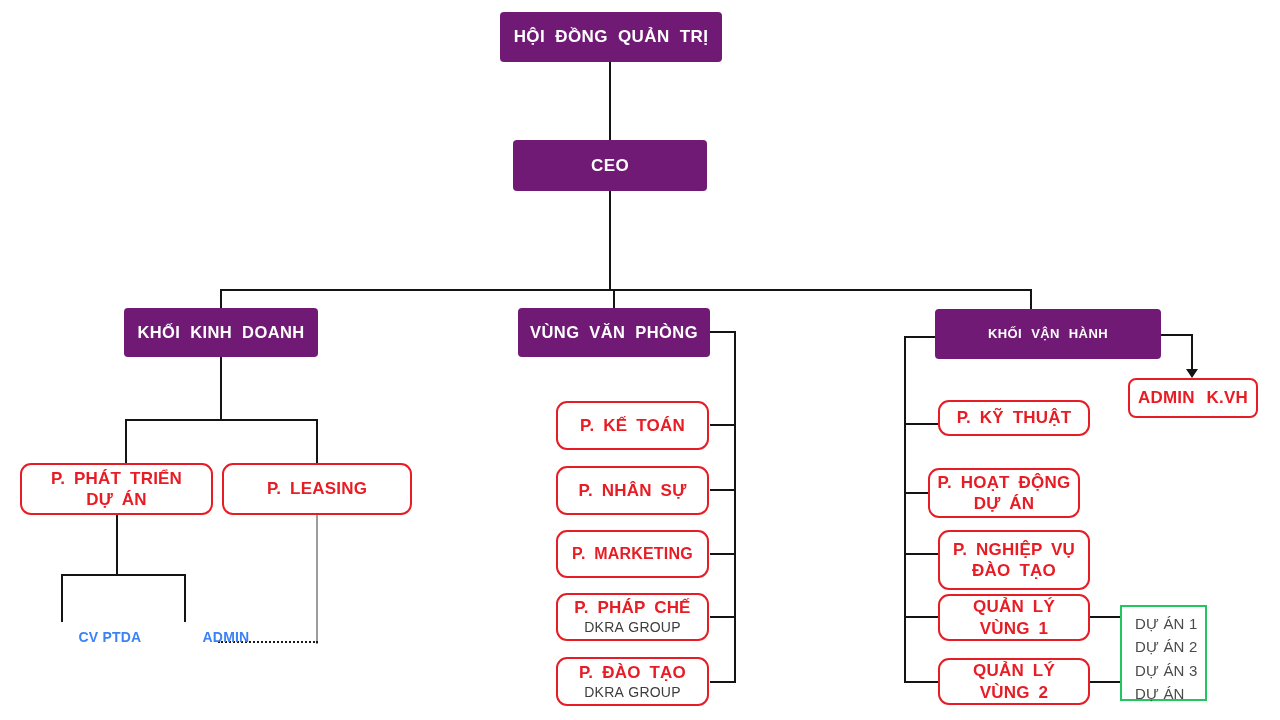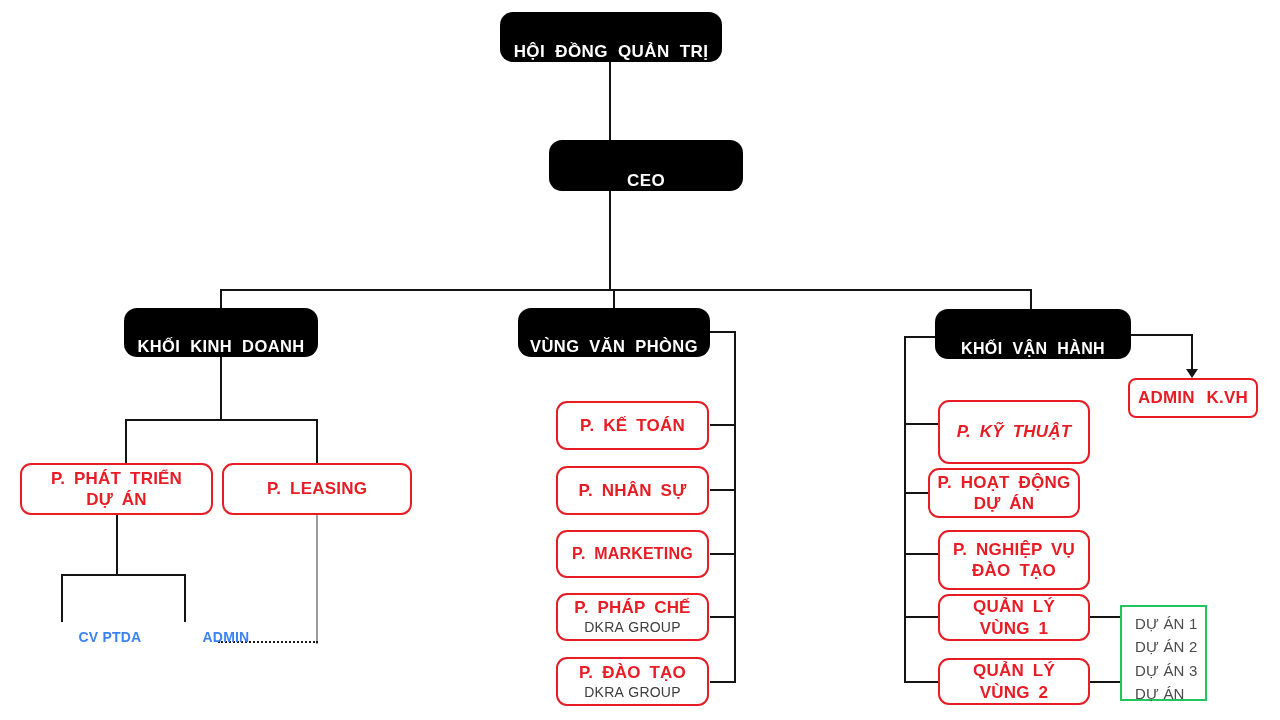--- a/index.html
+++ b/index.html
@@ -1,21 +1,21 @@
 <!DOCTYPE html>
 <html><head>
 <meta charset="utf-8">
 <style>
   html,body{margin:0;padding:0;background:#ffffff;}
   .stage{position:relative;width:1280px;height:720px;background:#ffffff;overflow:hidden;
          font-family:"Liberation Sans",sans-serif;}
   .node{position:absolute;display:flex;flex-direction:column;align-items:center;justify-content:center;
         text-align:center;font-weight:bold;line-height:1.25;white-space:pre-line;box-sizing:border-box;}
-  .node-red{background:#000000;color:#ffffff;border-radius:13px;font-size:17px;
-            letter-spacing:.4px;word-spacing:5px;justify-content:flex-end;}
+  .node-red{background:#701a75;color:#ffffff;border-radius:4px;font-size:17px;
+            letter-spacing:.4px;word-spacing:5px;}
   .node-outline{background:#ffffff;border:2px solid #e81c24;color:#e81c24;border-radius:11px;
                 font-size:17px;letter-spacing:.2px;word-spacing:4px;}
   .node-sub{font-size:14px;font-weight:normal;color:#3d3d3d;letter-spacing:.2px;word-spacing:1px;
             margin-top:1px;}
   .node-plain{position:absolute;color:#3b82f6;font-weight:bold;font-size:14px;text-align:center;
               letter-spacing:.2px;margin-left:44px;}
   .node-graybox{position:absolute;background:#ffffff;border:2px solid #22c55e;color:#4a4a4a;
                 font-size:15px;line-height:1.55;text-align:left;white-space:pre-line;
                 box-sizing:border-box;padding:5px 4px 5px 13px;letter-spacing:.2px;}
   .lv{position:absolute;width:2px;background:#141414;}
@@ -69,27 +69,27 @@
 
   <div class="lh" style="left:1127px;top:334px;width:66px;"></div>
   <div class="lv" style="left:1191px;top:334px;height:36px;"></div>
   <div class="arrowhead" style="left:1186px;top:369px;"></div>
 
   <div class="lh" style="left:1090px;top:616px;width:31px;"></div>
   <div class="lh" style="left:1090px;top:681px;width:31px;"></div>
 
   <div class="node node-red" style="left:500px;top:12px;width:222px;height:50px;"><span>HỘI ĐỒNG QUẢN TRỊ</span></div>
 
-  <div class="node node-red" style="left:513px;top:140px;width:194px;height:51px;margin-left:36px;"><span>CEO</span></div>
+  <div class="node node-red" style="left:513px;top:140px;width:194px;height:51px;"><span>CEO</span></div>
 
   <div class="node node-red" style="left:124px;top:308px;width:194px;height:49px;font-size:16.5px;"><span>KHỐI KINH DOANH</span></div>
 
   <div class="node node-red" style="left:518px;top:308px;width:192px;height:49px;font-size:16.5px;"><span>VÙNG VĂN PHÒNG</span></div>
 
-  <div class="node node-red" style="left:935px;top:309px;width:196px;height:50px;font-size:16px;"><span>KHỐI VẬN HÀNH</span></div>
+  <div class="node node-red" style="left:935px;top:309px;width:226px;height:50px;font-size:13px;"><span>KHỐI VẬN HÀNH</span></div>
 
   <div class="node node-outline" style="left:20px;top:463px;width:193px;height:52px;"><span>P. PHÁT TRIỂN
 DỰ ÁN</span></div>
 
   <div class="node node-outline" style="left:222px;top:463px;width:190px;height:52px;"><span>P. LEASING</span></div>
 
   <div class="node-plain" style="left:20px;top:629px;width:92px;">CV PTDA</div>
 
   <div class="node-plain" style="left:142px;top:629px;width:80px;">ADMIN</div>
 
@@ -98,21 +98,21 @@
   <div class="node node-outline" style="left:556px;top:466px;width:153px;height:49px;"><span>P. NHÂN SỰ</span></div>
 
   <div class="node node-outline" style="left:556px;top:530px;width:153px;height:48px;font-size:16px;"><span>P. MARKETING</span></div>
 
   <div class="node node-outline" style="left:556px;top:593px;width:153px;height:48px;"><span>P. PHÁP CHẾ</span><span class="node-sub">DKRA GROUP</span></div>
 
   <div class="node node-outline" style="left:556px;top:657px;width:153px;height:49px;"><span>P. ĐÀO TẠO</span><span class="node-sub">DKRA GROUP</span></div>
 
   <div class="node node-outline" style="left:1128px;top:378px;width:130px;height:40px;border-radius:8px;word-spacing:7px;"><span>ADMIN K.VH</span></div>
 
-  <div class="node node-outline" style="left:938px;top:400px;width:152px;height:64px;font-style:italic;"><span>P. KỸ THUẬT</span></div>
+  <div class="node node-outline" style="left:938px;top:400px;width:152px;height:36px;"><span>P. KỸ THUẬT</span></div>
 
   <div class="node node-outline" style="left:928px;top:468px;width:152px;height:50px;"><span>P. HOẠT ĐỘNG
 DỰ ÁN</span></div>
 
   <div class="node node-outline" style="left:938px;top:530px;width:152px;height:60px;"><span>P. NGHIỆP VỤ
 ĐÀO TẠO</span></div>
 
   <div class="node node-outline" style="left:938px;top:594px;width:152px;height:47px;"><span>QUẢN LÝ
 VÙNG 1</span></div>
 

